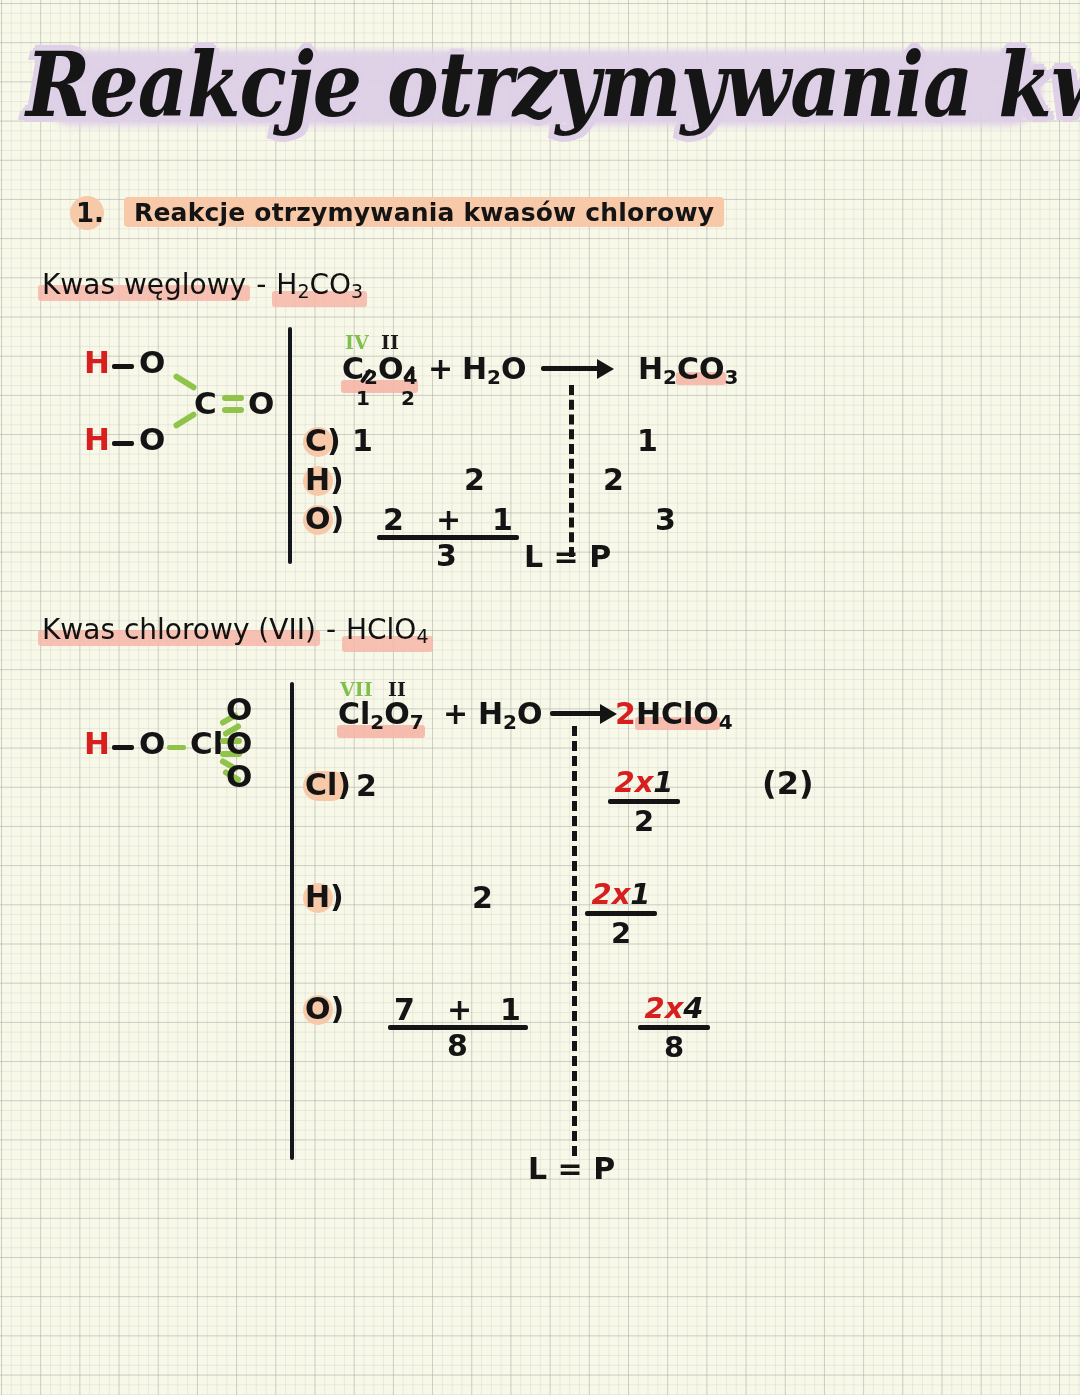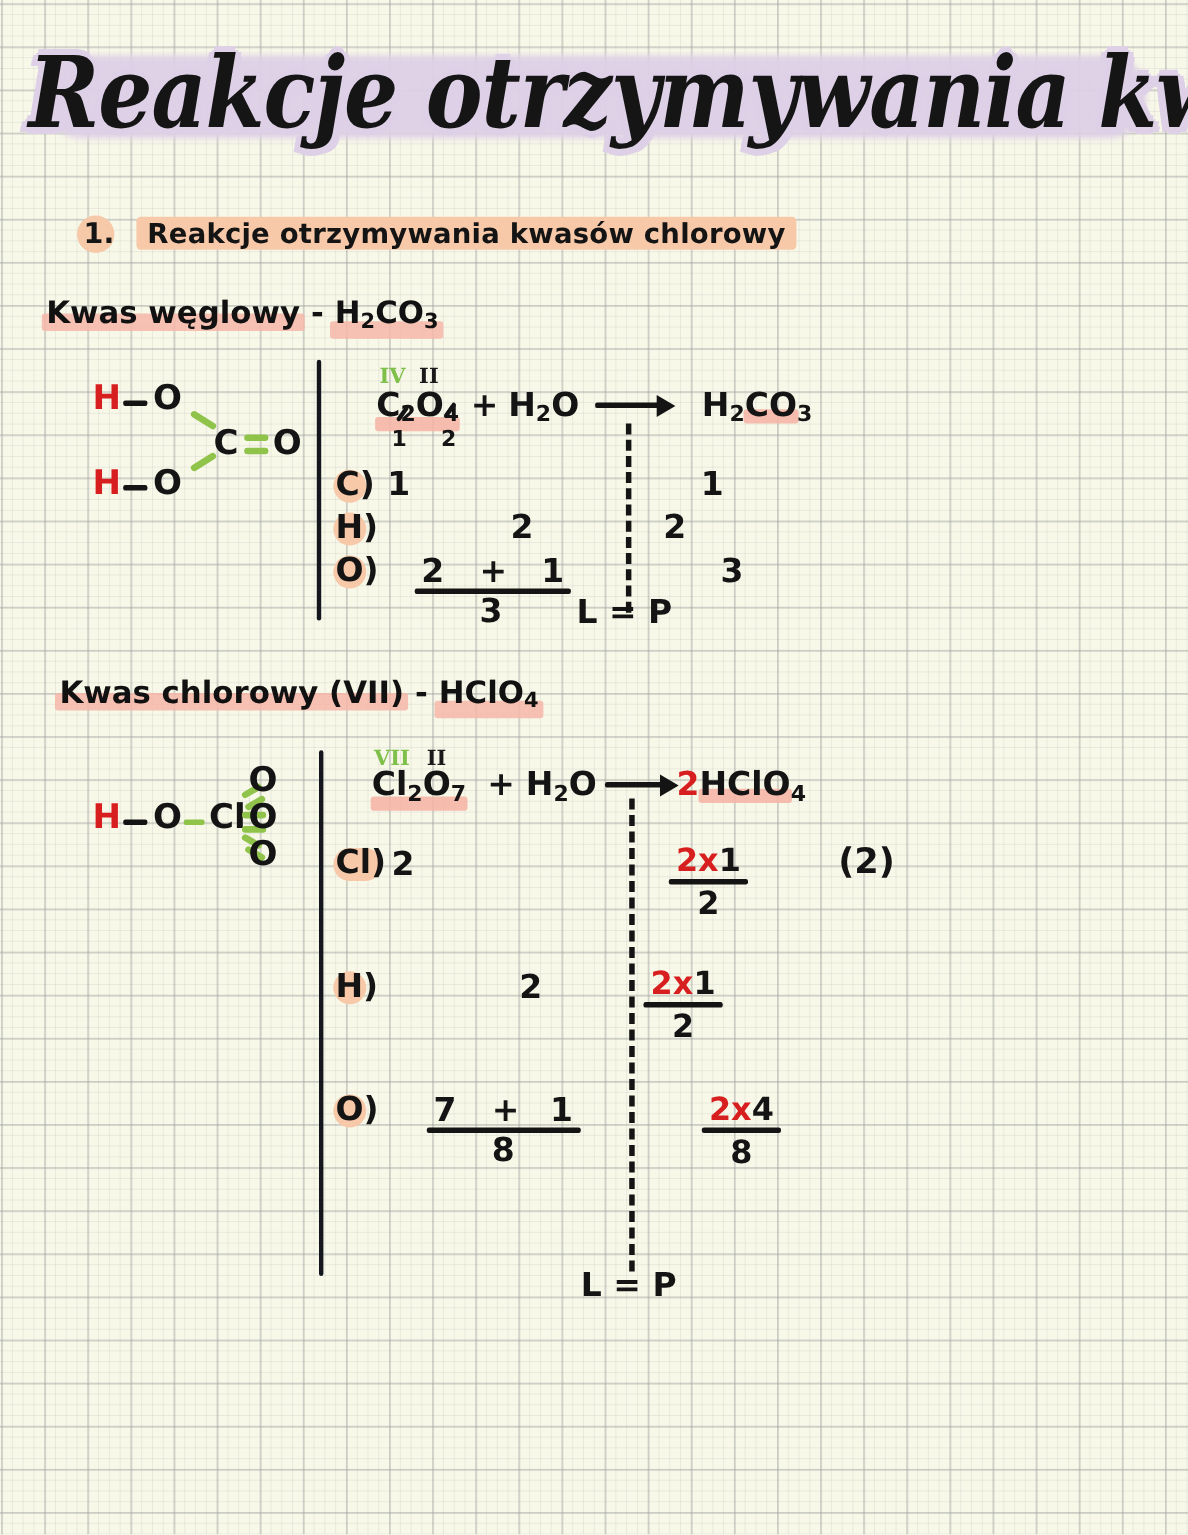--- a/index.html
+++ b/index.html
@@ -121,21 +121,21 @@
     right: 0; height: 30px;
     background: #f7c9a9;
     border-radius: 4px;
     z-index: -1;
   }
 
   
   .compound-head {
     position: absolute;
     font-family: "DejaVu Sans", sans-serif;
-    font-weight: 700;
+    font-weight: 400;
     font-size: 28px;
     color: #111;
     white-space: nowrap;
     z-index: 3;
     line-height: 34px;
   }
   .compound-head .hl {
     position: relative;
     display: inline-block;
     padding: 0 2px;
@@ -327,21 +327,21 @@
   .frac {
     position: absolute;
     z-index: 3;
     text-align: center;
     font-family: "DejaVu Sans", sans-serif;
     font-weight: 700;
     font-size: 29px;
     color: #141414;
     line-height: 32px;
   }
-  .frac .top { white-space: nowrap; }
+  .frac .top { white-space: nowrap; font-style: italic; }
   .frac .bar { height: 5px; background: #141414; border-radius: 2px; margin: 1px 0 1px 0; }
   .frac .red { color: #d81f1f; }
 </style>
 </head>
 <body>
 
 <div id="grid-paper"></div>
 
 <div id="title-wrap">
   <div id="title-highlight"></div>
@@ -413,21 +413,21 @@
   <div class="num" style="left:383px; top:503px;">2</div>
   <div class="num" style="left:436px; top:503px;">+</div>
   <div class="num" style="left:492px; top:503px;">1</div>
   <div class="sumline" style="left:377px; top:535px; width:142px;"></div>
   <div class="num" style="left:436px; top:539px;">3</div>
   <div class="num" style="left:655px; top:503px;">3</div>
 
   <div class="lp" style="left:524px; top:540px;">L = P</div>
 </div>
 
-<div class="compound-head" style="left:52px; top:613px;">
+<div class="compound-head" style="left:40px; top:613px;">
   <span class="hl">Kwas chlorowy (VII)</span><span style="padding:0 8px;">-</span><span class="hl"><span>HClO</span><span class="sub">4</span></span>
 </div>
 
 <div>
   <div class="atom red" style="left:84px; top:728px;">H</div>
   <div class="bond-h" style="left:112px; top:745px; width:22px;"></div>
   <div class="atom" style="left:139px; top:728px;">O</div>
   <div class="bond-h green" style="left:167px; top:745px; width:19px;"></div>
   <div class="atom" style="left:190px; top:728px;">Cl</div>
 

